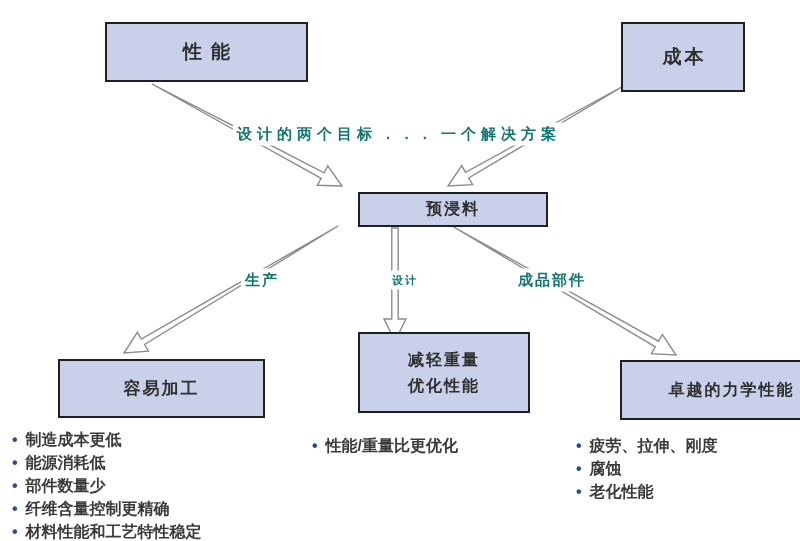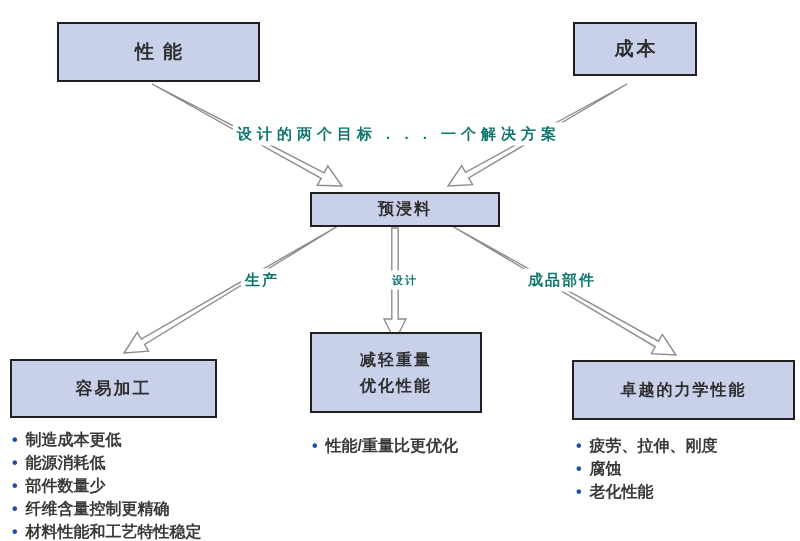--- a/index.html
+++ b/index.html
@@ -4,36 +4,36 @@
 <style>
   html,body{margin:0;padding:0;background:#ffffff;}
   .canvas{
     position:relative;width:800px;height:541px;background:#ffffff;overflow:hidden;
     font-family:"Liberation Sans","DejaVu Sans",sans-serif;color:#333;
   }
   #arrow-layer{position:absolute;left:0;top:0;width:800px;height:541px;z-index:1;}
   .node{
     position:absolute;z-index:2;background:#c9d0ea;border:2px solid #202020;
     display:flex;align-items:center;justify-content:center;flex-direction:column;
-    color:#2e2e2e;font-weight:bold;text-align:center;box-sizing:border-box;
+    color:#2e2e2e;font-weight:bold;text-align:center;box-sizing:border-box;margin-left:48px;
   }
   .node-perf{left:57px;top:22px;width:203px;height:60px;font-size:19px;letter-spacing:9px;text-indent:9px;}
-  .node-cost{left:573px;top:22px;width:124px;height:54px;font-size:19px;letter-spacing:3px;text-indent:3px;}
+  .node-cost{left:573px;top:22px;width:124px;height:70px;font-size:19px;letter-spacing:3px;text-indent:3px;}
   .node-prepreg{left:310px;top:192px;width:190px;height:35px;font-size:16px;letter-spacing:2px;}
   .node-easy{left:10px;top:359px;width:207px;height:59px;font-size:17px;letter-spacing:2px;}
   .node-weight{left:310px;top:332px;width:172px;height:81px;font-size:16px;letter-spacing:2px;line-height:26px;}
   .node-mech{left:572px;top:360px;width:223px;height:60px;font-size:16px;letter-spacing:2px;}
   .flow-label{
     position:absolute;z-index:3;background:#ffffff;color:#0f766e;font-weight:bold;
     white-space:nowrap;padding:2px 4px;transform:translate(-50%,-50%);
   }
   .goal-text{left:399px;top:134px;font-size:15px;letter-spacing:5px;}
   .lbl-produce{left:262px;top:280px;font-size:15px;letter-spacing:2px;}
   .lbl-design{left:405px;top:280px;font-size:11px;letter-spacing:2px;}
-  .lbl-part{left:552px;top:280px;font-size:15px;letter-spacing:2px;margin-left:10px;}
+  .lbl-part{left:552px;top:280px;font-size:15px;letter-spacing:2px;}
   .bullets{
     position:absolute;z-index:2;margin:0;padding:0;list-style:none;
     font-size:16px;font-weight:bold;color:#3a3a3a;
   }
   .bullets li{display:flex;align-items:baseline;line-height:23px;}
   .bullets .dot{
     color:#1d4fa1;margin-right:8px;font-size:16px;flex:0 0 auto;
   }
   .bullets-left{left:12px;top:428px;}
   .bullets-mid{left:312px;top:434px;}

